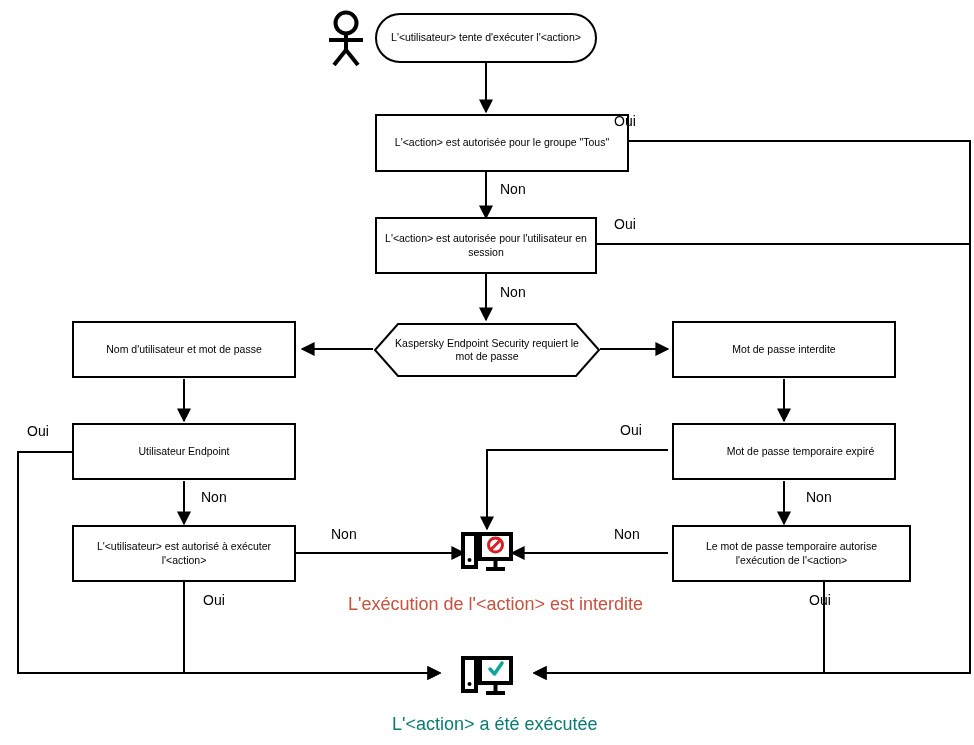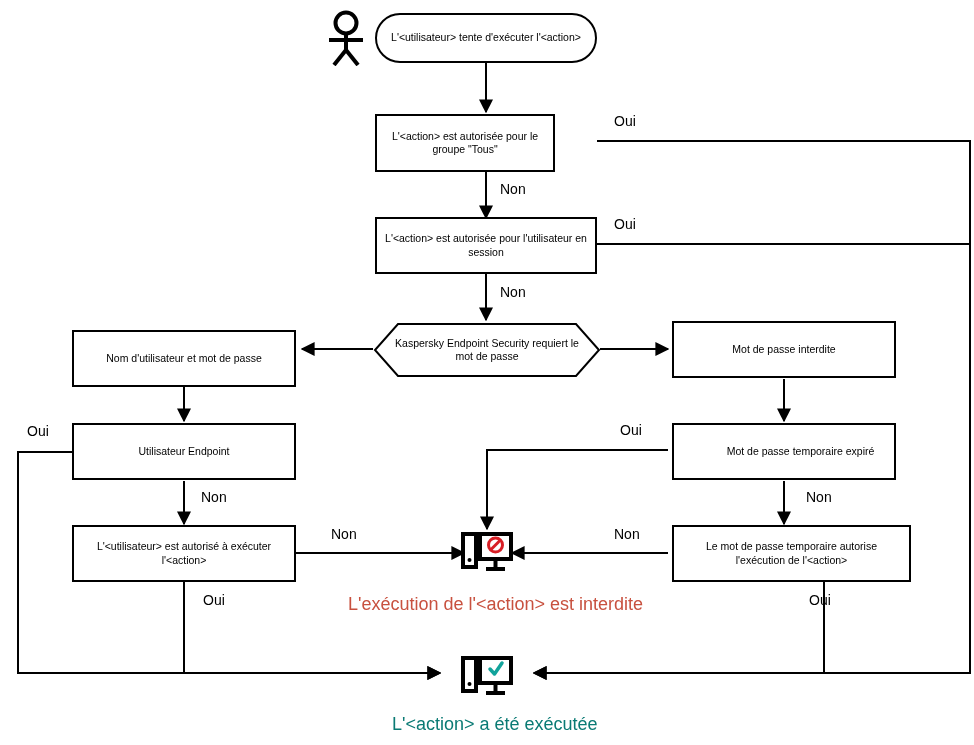--- a/index.html
+++ b/index.html
@@ -157,32 +157,32 @@
       <circle cx="24" cy="13" r="10.5" fill="none" stroke="#000000" stroke-width="4"></circle>
       <path d="M 24 24 L 24 40" stroke="#000000" stroke-width="4" fill="none"></path>
       <path d="M 7 30 L 41 30" stroke="#000000" stroke-width="4" fill="none"></path>
       <path d="M 24 40 L 12 55" stroke="#000000" stroke-width="4" fill="none"></path>
       <path d="M 24 40 L 36 55" stroke="#000000" stroke-width="4" fill="none"></path>
     </svg>
   </div>
 
   <div class="node terminator" style="left:375px; top:13px; width:222px; height:50px;">L'&lt;utilisateur&gt; tente d'exécuter l'&lt;action&gt;</div>
 
-  <div class="node box" style="left:375px; top:114px; width:180px; height:58px;">L'&lt;action&gt; est autorisée pour le groupe "Tous"</div>
+  <div class="node box" style="left:375px; top:114px; width:254px; height:58px;text-align:right;">L'&lt;action&gt; est autorisée pour le groupe "Tous"</div>
 
   <div class="node box" style="left:375px; top:217px; width:222px; height:57px;">L'&lt;action&gt; est autorisée pour l'utilisateur en session</div>
 
   <div class="hexwrap" style="left:373px; top:322px; width:228px; height:56px;">
     <svg width="228" height="56" viewBox="0 0 228 56" xmlns="http://www.w3.org/2000/svg">
       <polygon points="25,2 203,2 226,28 203,54 25,54 2,28" fill="#ffffff" stroke="#000000" stroke-width="2"></polygon>
     </svg>
     <div class="hextext">Kaspersky Endpoint Security requiert le mot de passe</div>
   </div>
 
-  <div class="node box" style="left:72px; top:321px; width:224px; height:57px;margin-top:9px;">Nom d'utilisateur et mot de passe</div>
+  <div class="node box" style="left:72px; top:321px; width:224px; height:57px;">Nom d'utilisateur et mot de passe</div>
 
   <div class="node box" style="left:672px; top:321px; width:224px; height:57px;">Mot de passe interdite</div>
 
   <div class="node box" style="left:72px; top:423px; width:224px; height:57px;">Utilisateur Endpoint</div>
 
   <div class="node box" style="left:672px; top:423px; width:224px; height:57px;padding-left:41px;">Mot de passe temporaire expiré</div>
 
   <div class="node box" style="left:72px; top:525px; width:224px; height:57px;">L'&lt;utilisateur&gt; est autorisé à exécuter l'&lt;action&gt;</div>
 
   <div class="node box" style="left:672px; top:525px; width:239px; height:57px;">Le mot de passe temporaire autorise l'exécution de l'&lt;action&gt;</div>

